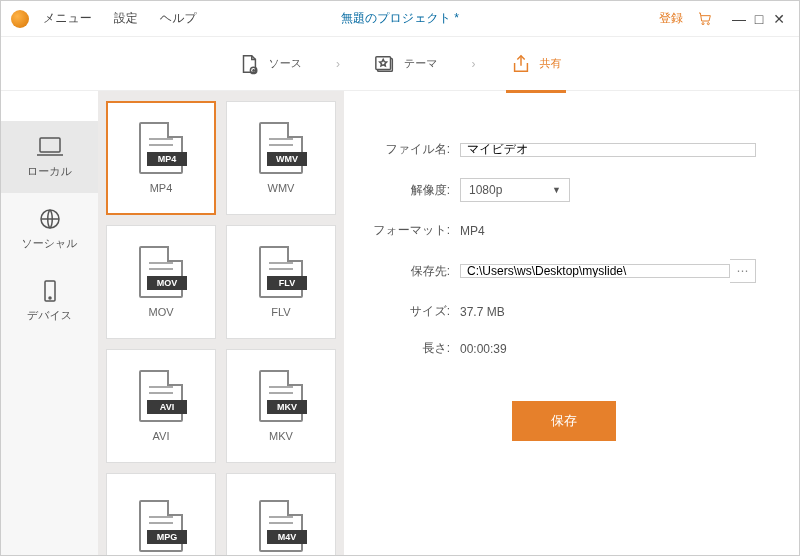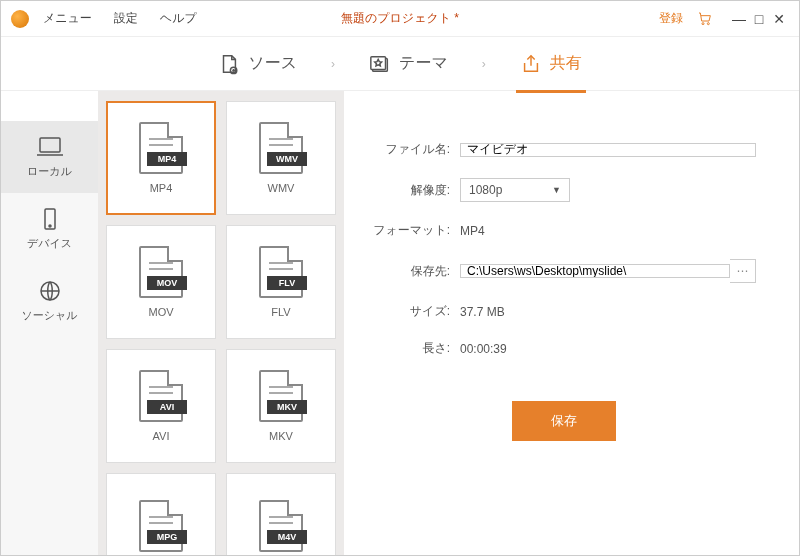--- a/index.html
+++ b/index.html
@@ -3,28 +3,28 @@
 <meta charset="utf-8">
 <style>
 * { margin: 0; padding: 0; box-sizing: border-box; font-family: "Meiryo", "Yu Gothic", sans-serif; }
 body { width: 800px; height: 556px; background: #fff; overflow: hidden; border: 1px solid #ccc; }
 
 
 .titlebar { height: 36px; display: flex; align-items: center; padding: 10px 10px; border-bottom: 1px solid #eee; }
 .app-icon { width: 18px; height: 18px; border-radius: 50%; background: radial-gradient(circle at 35% 35%, #ffb347, #d97706); margin-right: 14px; }
 .menu-item { font-size: 12px; color: #444; margin-right: 22px; cursor: pointer; }
 .spacer { flex: 1; }
-.title { font-size: 12px; color: #c2410c; position: absolute; left: 50%; transform: translateX(-50%); }
+.title { font-size: 12px; color: #0369a1; position: absolute; left: 50%; transform: translateX(-50%); }
 .reg { font-size: 12px; color: #e6802b; margin-right: 14px; cursor: pointer; }
 .cart { width: 16px; height: 16px; stroke: #e6802b; fill: none; stroke-width: 1.5; margin-right: 16px; cursor: pointer; }
 .winbtn { width: 20px; text-align: center; font-size: 14px; color: #444; cursor: pointer; }
 
 
 .tabbar { height: 54px; display: flex; align-items: center; justify-content: center; gap: 12px; border-bottom: 1px solid #eee; }
-.tab { display: flex; align-items: center; gap: 8px; font-size: 16px; color: #555; cursor: pointer; padding: 0 4px; justify-content: space-between; }
+.tab { display: flex; align-items: center; gap: 8px; font-size: 11px; color: #555; cursor: pointer; padding: 0 4px; justify-content: space-between; }
 .tab.active { color: #e6802b; }
 .tab-sep { color: #bbb; font-size: 12px; margin: 0 18px; }
 .tab-icon { width: 22px; height: 22px; stroke: #555; fill: none; stroke-width: 1.6; }
 .tab.active .tab-icon { stroke: #e6802b; }
 .tabwrap { position: relative; padding-bottom: 14px; margin-bottom: -14px; }
 .tabwrap.active::after { content: ""; position: absolute; left: 0; right: 0; bottom: -4px; height: 3px; background: #e6802b; }
 
 
 .main { display: flex; height: calc(556px - 36px - 54px); }
 
@@ -127,31 +127,31 @@
     <div class="side-top-blank"></div>
     <div class="side-item active">
       <svg class="side-icon" viewBox="0 0 28 22">
           <rect x="4" y="2" width="20" height="14" rx="1"></rect>
           <path d="M1 19h26"></path>
         </svg>
       <span>ローカル</span>
     </div>
     <div class="side-item">
       <svg class="side-icon" viewBox="0 0 28 22">
+          <circle cx="14" cy="11" r="9"></circle>
+          <path d="M5 11h18M14 2c3 3 3 15 0 18M14 2c-3 3-3 15 0 18"></path>
+        </svg>
+      <span>ソーシャル</span>
+    </div>
+    <div class="side-item">
+      <svg class="side-icon" viewBox="0 0 28 22">
           <rect x="9" y="1" width="10" height="20" rx="1"></rect>
           <circle cx="14" cy="18" r="1"></circle>
         </svg>
       <span>デバイス</span>
-    </div>
-    <div class="side-item">
-      <svg class="side-icon" viewBox="0 0 28 22">
-          <circle cx="14" cy="11" r="9"></circle>
-          <path d="M5 11h18M14 2c3 3 3 15 0 18M14 2c-3 3-3 15 0 18"></path>
-        </svg>
-      <span>ソーシャル</span>
     </div>
   </div>
 
   <div class="formats">
     <div class="grid" id="grid">
         <div class="card selected">
           <div class="file-icon">
             <div class="file-page">
               <div class="file-lines">
                 <span></span>

